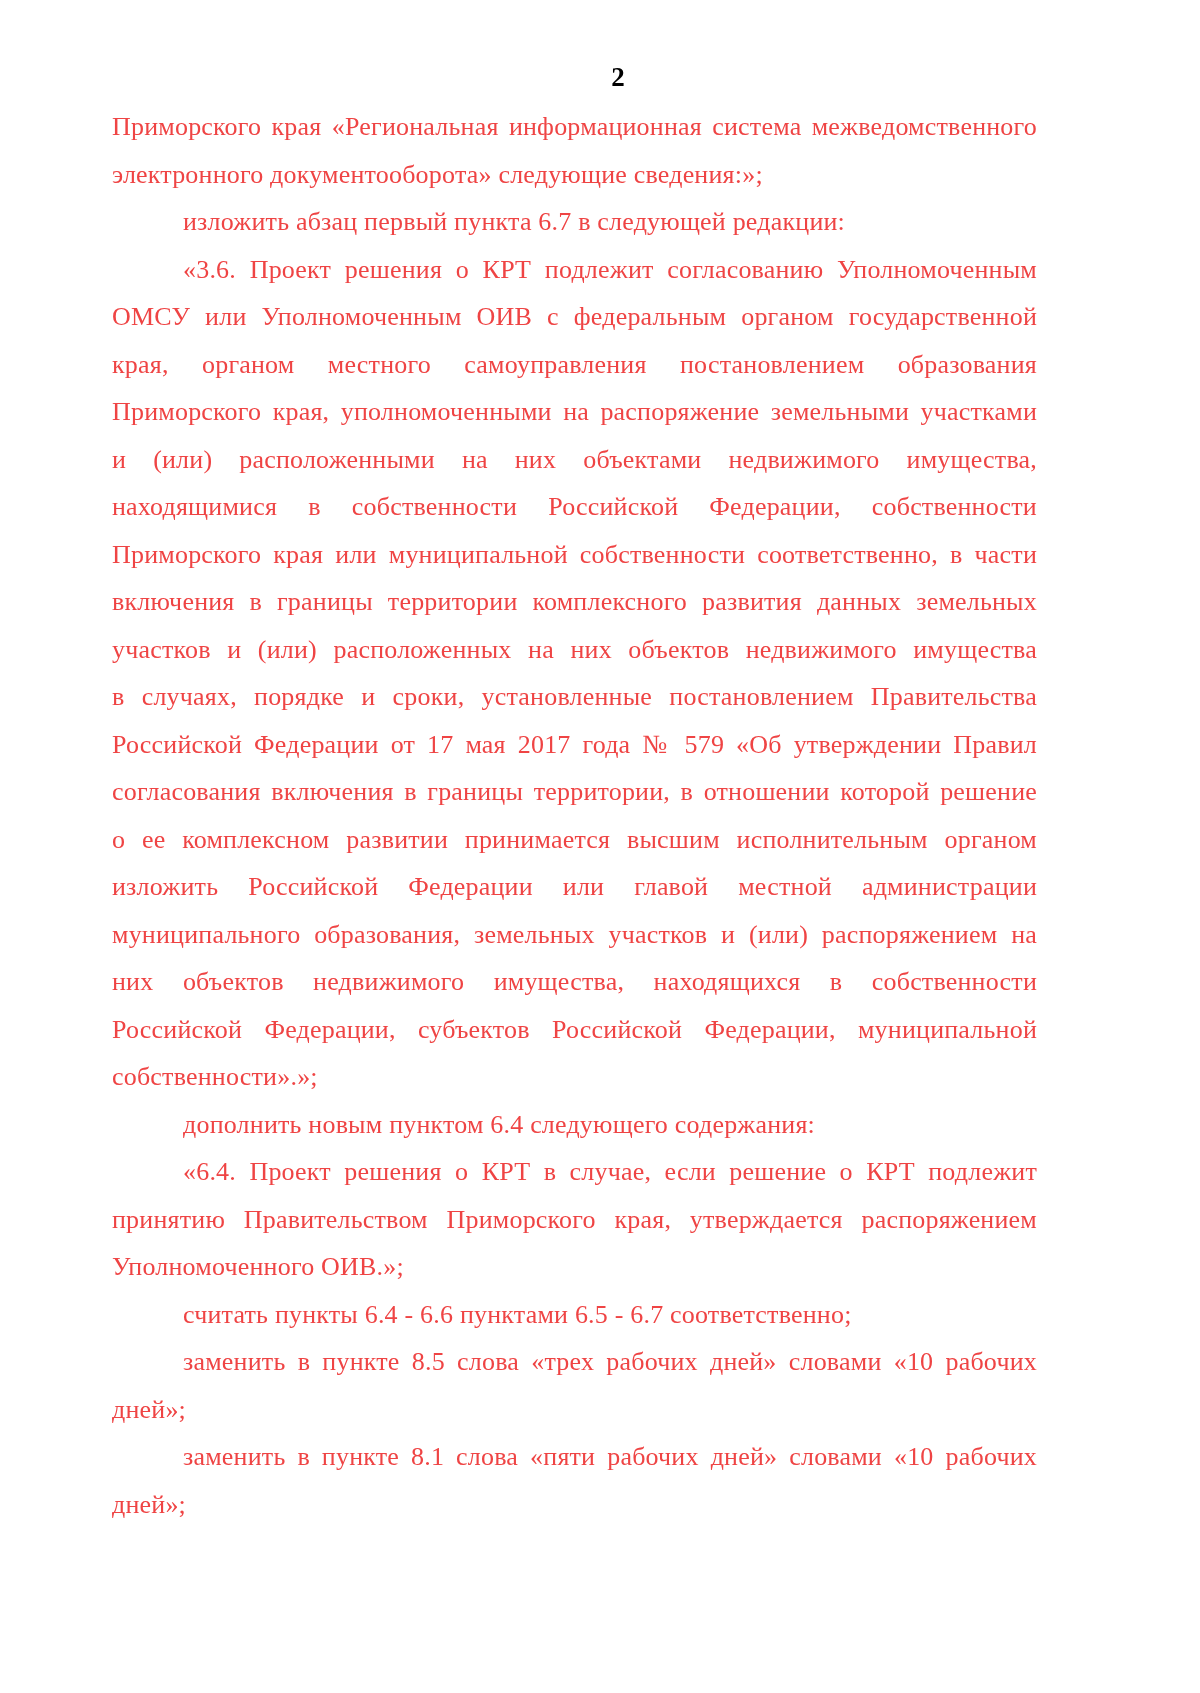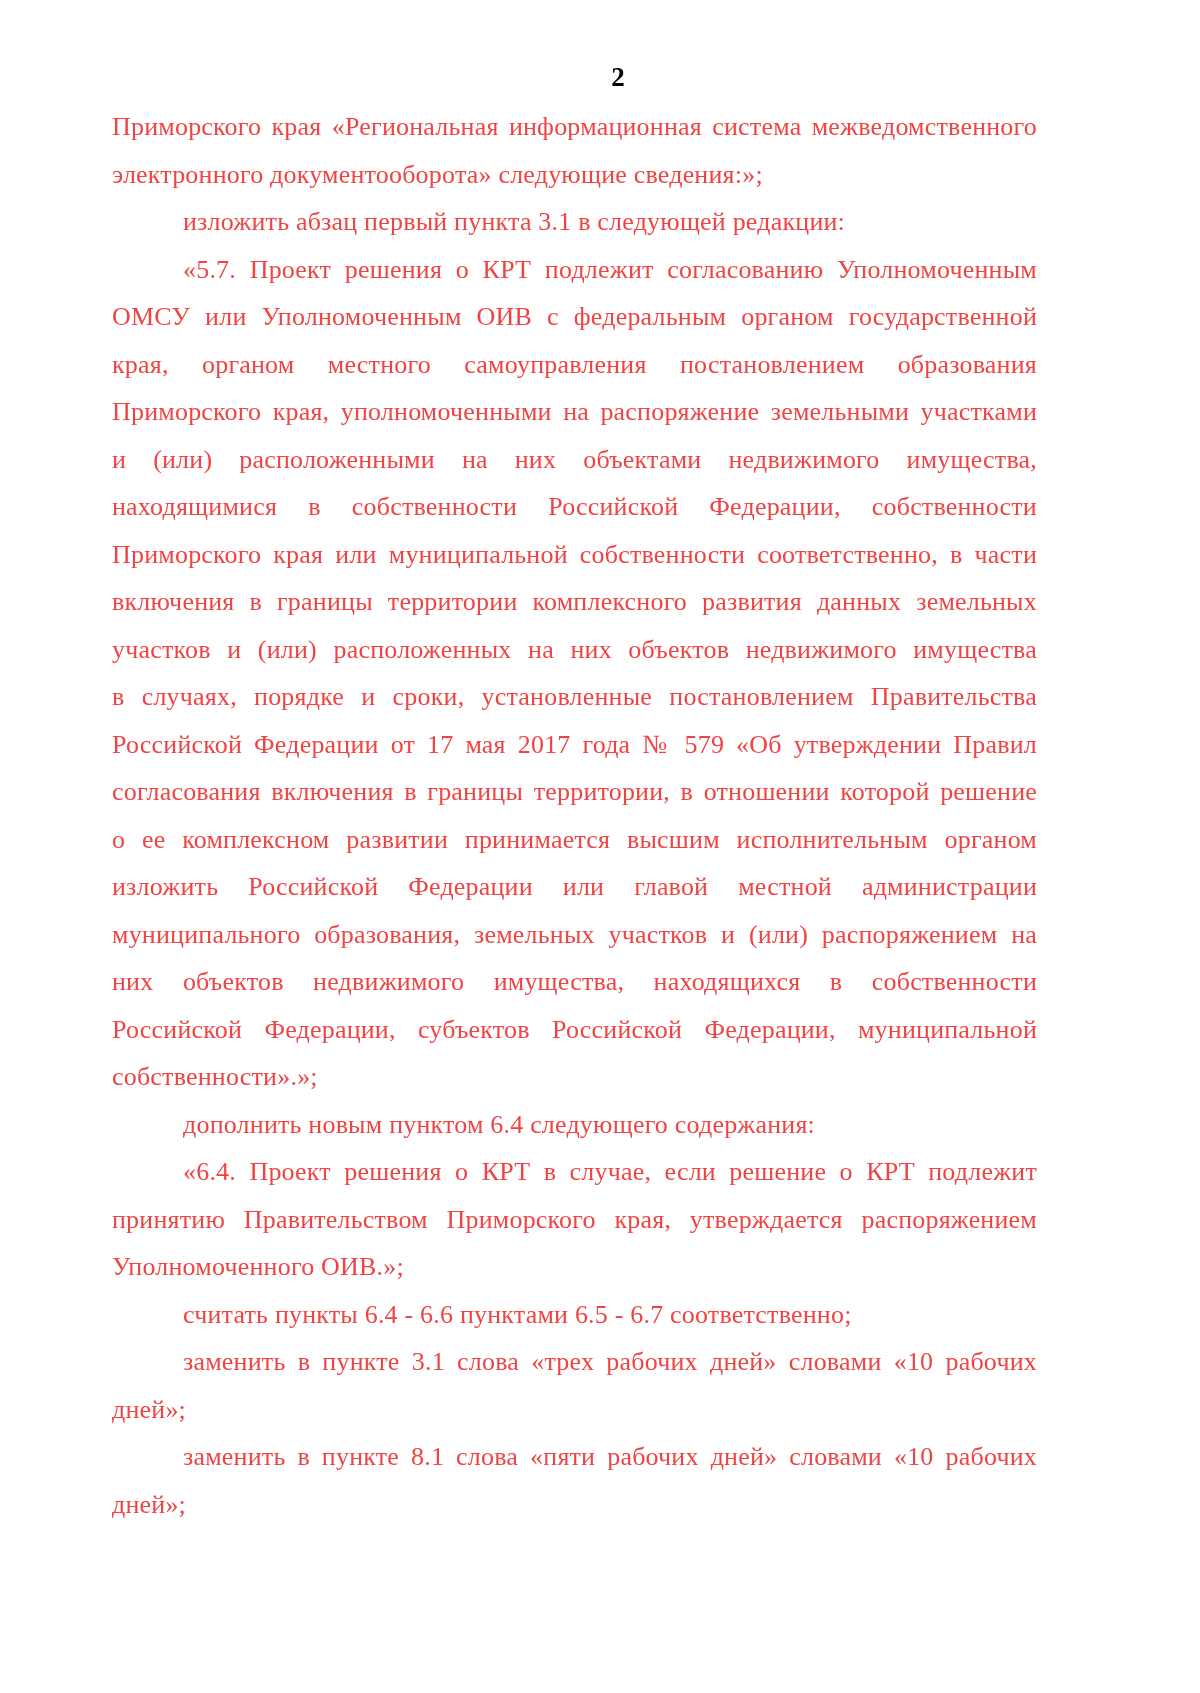--- a/index.html
+++ b/index.html
@@ -51,22 +51,22 @@
   }
 </style>
 </head>
 <body>
 
 <div class="page">
   <div class="page-number">2</div>
   <div class="doc-body">
       <div class="line">Приморского края «Региональная информационная система межведомственного</div>
       <div class="line eop">электронного документооборота» следующие сведения:»;</div>
-      <div class="line indent eop">изложить абзац первый пункта 3.1 в следующей редакции:</div>
-      <div class="line indent">«5.7. Проект решения о КРТ подлежит согласованию Уполномоченным</div>
+      <div class="line indent eop">изложить абзац первый пункта 6.7 в следующей редакции:</div>
+      <div class="line indent">«3.6. Проект решения о КРТ подлежит согласованию Уполномоченным</div>
       <div class="line">ОМСУ или Уполномоченным ОИВ с федеральным органом государственной</div>
       <div class="line">края, органом местного самоуправления постановлением образования</div>
       <div class="line">Приморского края, уполномоченными на распоряжение земельными участками</div>
       <div class="line">и (или) расположенными на них объектами недвижимого имущества,</div>
       <div class="line">находящимися в собственности Российской Федерации, собственности</div>
       <div class="line">Приморского края или муниципальной собственности соответственно, в части</div>
       <div class="line">включения в границы территории комплексного развития данных земельных</div>
       <div class="line">участков и (или) расположенных на них объектов недвижимого имущества</div>
       <div class="line">в случаях, порядке и сроки, установленные постановлением Правительства</div>
       <div class="line">Российской Федерации от 17 мая 2017 года № 579 «Об утверждении Правил</div>
@@ -75,18 +75,18 @@
       <div class="line">изложить Российской Федерации или главой местной администрации</div>
       <div class="line">муниципального образования, земельных участков и (или) распоряжением на</div>
       <div class="line">них объектов недвижимого имущества, находящихся в собственности</div>
       <div class="line">Российской Федерации, субъектов Российской Федерации, муниципальной</div>
       <div class="line eop">собственности».»;</div>
       <div class="line indent eop">дополнить новым пунктом 6.4 следующего содержания:</div>
       <div class="line indent">«6.4. Проект решения о КРТ в случае, если решение о КРТ подлежит</div>
       <div class="line">принятию Правительством Приморского края, утверждается распоряжением</div>
       <div class="line eop">Уполномоченного ОИВ.»;</div>
       <div class="line indent eop">считать пункты 6.4 - 6.6 пунктами 6.5 - 6.7 соответственно;</div>
-      <div class="line indent">заменить в пункте 3.1 слова «трех рабочих дней» словами «10 рабочих</div>
+      <div class="line indent">заменить в пункте 8.5 слова «трех рабочих дней» словами «10 рабочих</div>
       <div class="line eop">дней»;</div>
       <div class="line indent">заменить в пункте 8.1 слова «пяти рабочих дней» словами «10 рабочих</div>
       <div class="line eop">дней»;</div>
     </div>
 </div>
 
 </body></html>

